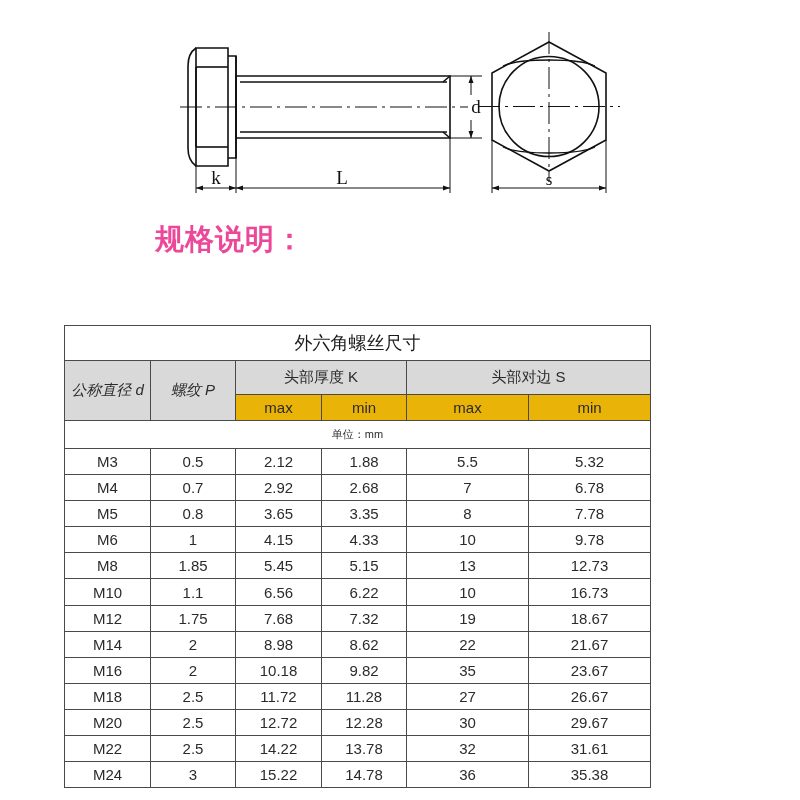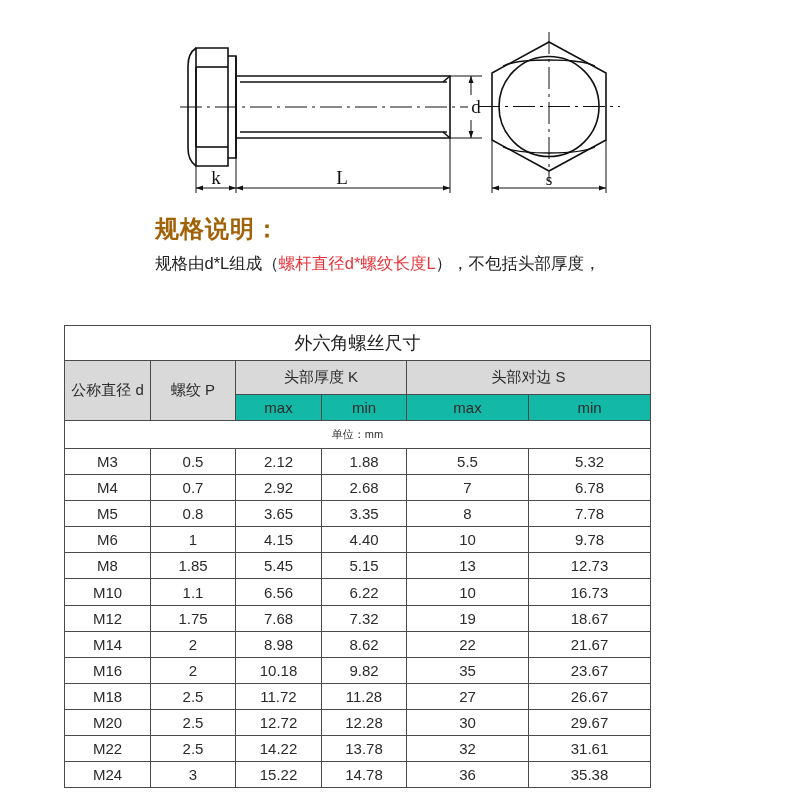--- a/index.html
+++ b/index.html
@@ -29,26 +29,26 @@
   }
 
   
   #spec-block {
     position: absolute;
     left: 155px;
     top: 214px;
     width: 520px;
   }
   #spec-heading {
-    font-size: 24px;
+    font-size: 29px;
     font-weight: bold;
     letter-spacing: 1px;
     line-height: 1.25;
-    margin: 0 0 6px 0;
-    color: #a16207;
+    margin: 7px 0 6px 0;
+    color: #ec4899;
   }
   .spec-line {
     font-size: 16.5px;
     line-height: 26px;
     color: #222;
     white-space: nowrap;
   }
   .spec-red {
     color: #e8353a;
   }
@@ -76,24 +76,25 @@
     font-size: 18px;
     color: #1a1a1a;
   }
   .row-group th {
     height: 33px;
     background: #d9d9d9;
     font-size: 15px;
   }
   .row-group th.spanned-head {
     height: 58px;
+    font-style: italic;
   }
   .row-minmax th {
     height: 25px;
-    background: #14b8a6;
+    background: #eab308;
     font-size: 15px;
   }
   .row-unit td {
     height: 27px;
     font-size: 11px;
   }
   .row-data td {
     height: 25.1px;
     font-size: 15px;
   }
@@ -192,23 +193,20 @@
       <text x="476" y="113" font-size="19" text-anchor="middle">d</text>
       <text x="216" y="184" font-size="19" text-anchor="middle">k</text>
       <text x="342" y="184" font-size="19" text-anchor="middle">L</text>
       <text x="549" y="185" font-size="17" text-anchor="middle">s</text>
     </g>
   </svg>
 </div>
 
 <div id="spec-block">
   <div id="spec-heading">规格说明：</div>
-  <div class="spec-line">
-    <span>规格由d*L组成（</span><span class="spec-red">螺杆直径d*螺纹长度L</span><span>），不包括头部厚度，</span>
-  </div>
 </div>
 
 <table id="spec-table">
   <colgroup>
     <col class="col-d">
       <col class="col-p">
       <col class="col-km">
     <col class="col-kn">
       <col class="col-sm">
       <col class="col-sn">
@@ -255,21 +253,21 @@
         <td>0.8</td>
         <td>3.65</td>
         <td>3.35</td>
         <td>8</td>
         <td>7.78</td>
       </tr>
       <tr class="row-data">
         <td>M6</td>
         <td>1</td>
         <td>4.15</td>
-        <td>4.40</td>
+        <td>4.33</td>
         <td>10</td>
         <td>9.78</td>
       </tr>
       <tr class="row-data">
         <td>M8</td>
         <td>1.85</td>
         <td>5.45</td>
         <td>5.15</td>
         <td>13</td>
         <td>12.73</td>

